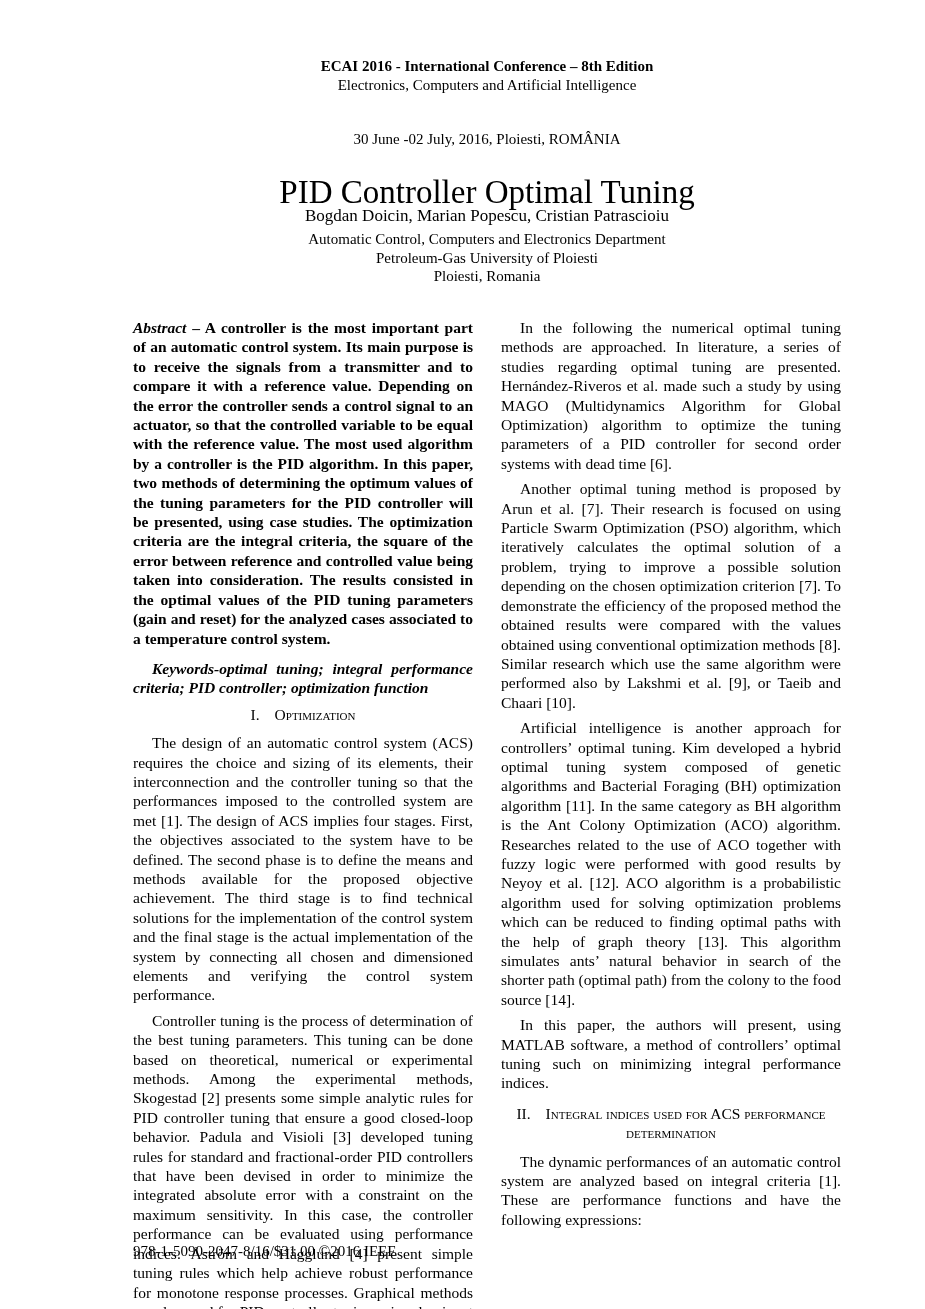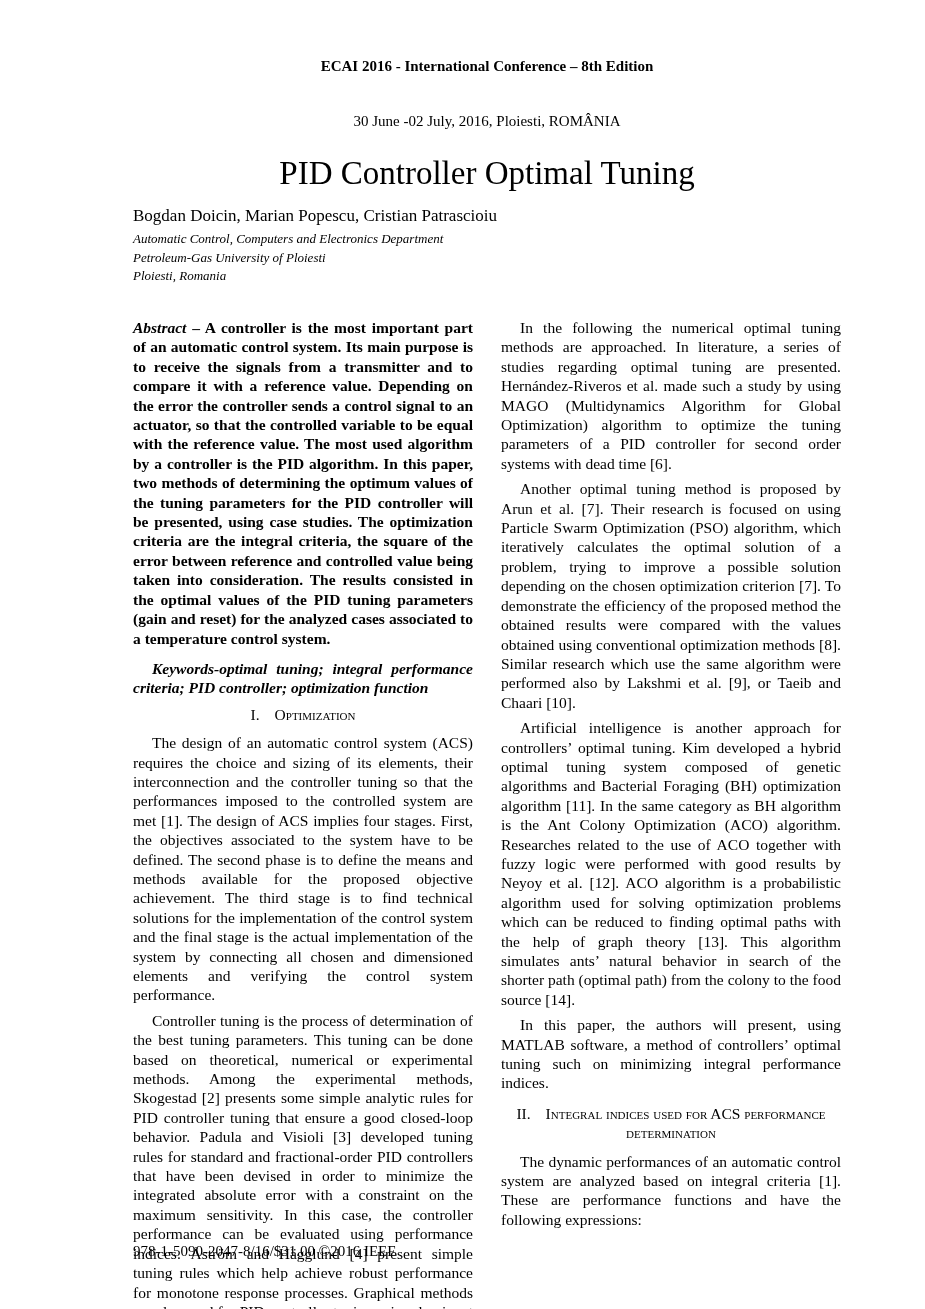--- a/index.html
+++ b/index.html
@@ -15,24 +15,24 @@
     position:absolute; top:57px; left:133px; width:708px;
     text-align:center;
   }
   .h-conf  { font-weight:bold; font-size:15px; line-height:18.5px; }
   .h-series{ font-size:15px; line-height:18.5px; }
   .h-date  { font-size:15px; line-height:18.5px;margin-top:36px; }
   .h-title { font-size:33px; line-height:42px; margin-top:22px; font-weight:normal; }
 
   .authors {
     position:absolute; top:205px; left:133px; width:708px;
-    text-align:left;
+    text-align:center;
   }
   .a-names { font-size:17px; line-height:22px; margin-bottom:3px; }
-  .a-line  { font-size:13px; line-height:18.5px;font-style:italic; }
+  .a-line  { font-size:15px; line-height:18.5px; }
 
   .columns {
     position:absolute; top:318px; left:133px; width:708px;
     display:flex; column-gap:28px;
   }
   .col {
     width:340px;
     text-align:justify;
     font-size:15.5px;
     line-height:19.4px;
@@ -56,20 +56,21 @@
     font-size:15px;
   }
 </style>
 </head>
 <body>
 
 <div class="page">
 
   <div class="header">
     <div class="h-conf">ECAI 2016 - International Conference – 8th Edition</div>
+    <div class="h-series">Electronics, Computers and Artificial Intelligence</div>
     <div class="h-date">30 June -02 July, 2016, Ploiesti, ROMÂNIA</div>
     <div class="h-title">PID Controller Optimal Tuning</div>
   </div>
 
   <div class="authors">
     <div class="a-names">Bogdan Doicin, Marian Popescu, Cristian Patrascioiu</div>
     <div class="a-line">Automatic Control, Computers and Electronics Department</div>
     <div class="a-line">Petroleum-Gas University of Ploiesti</div>
     <div class="a-line">Ploiesti, Romania</div>
   </div>

